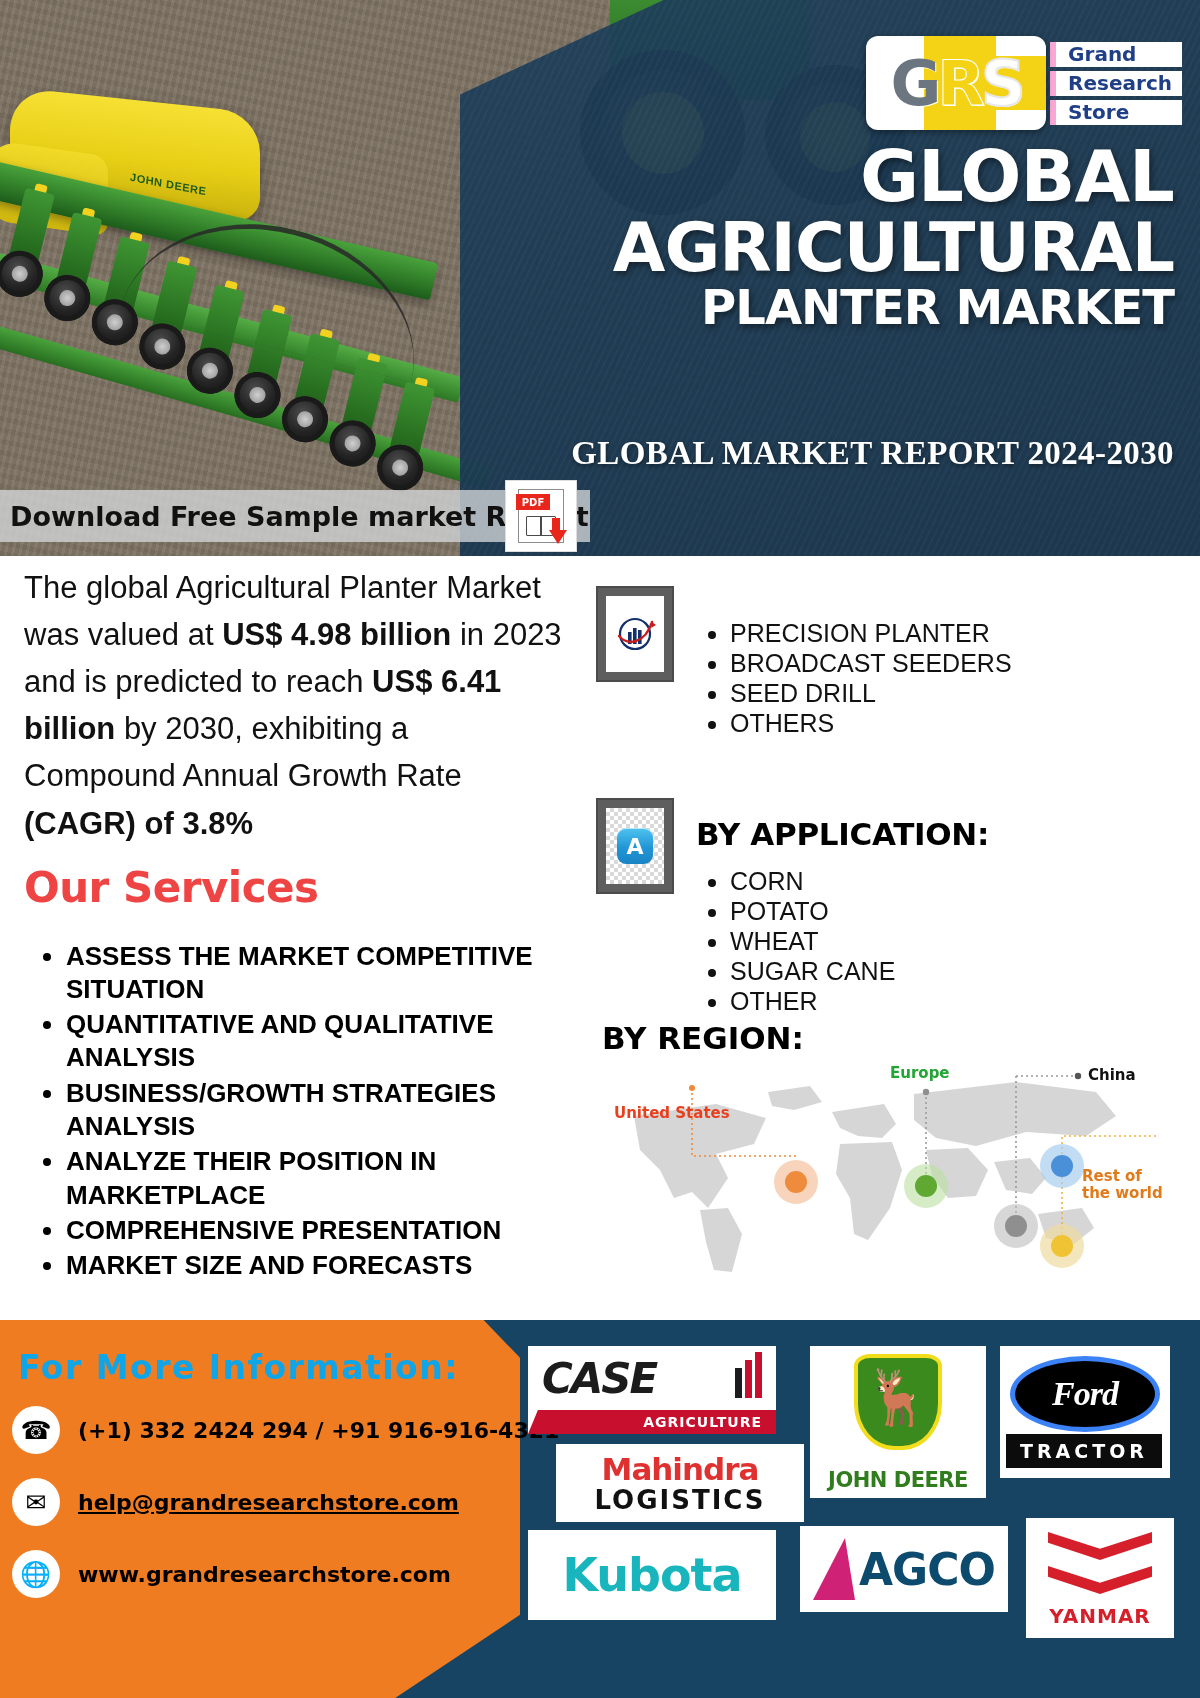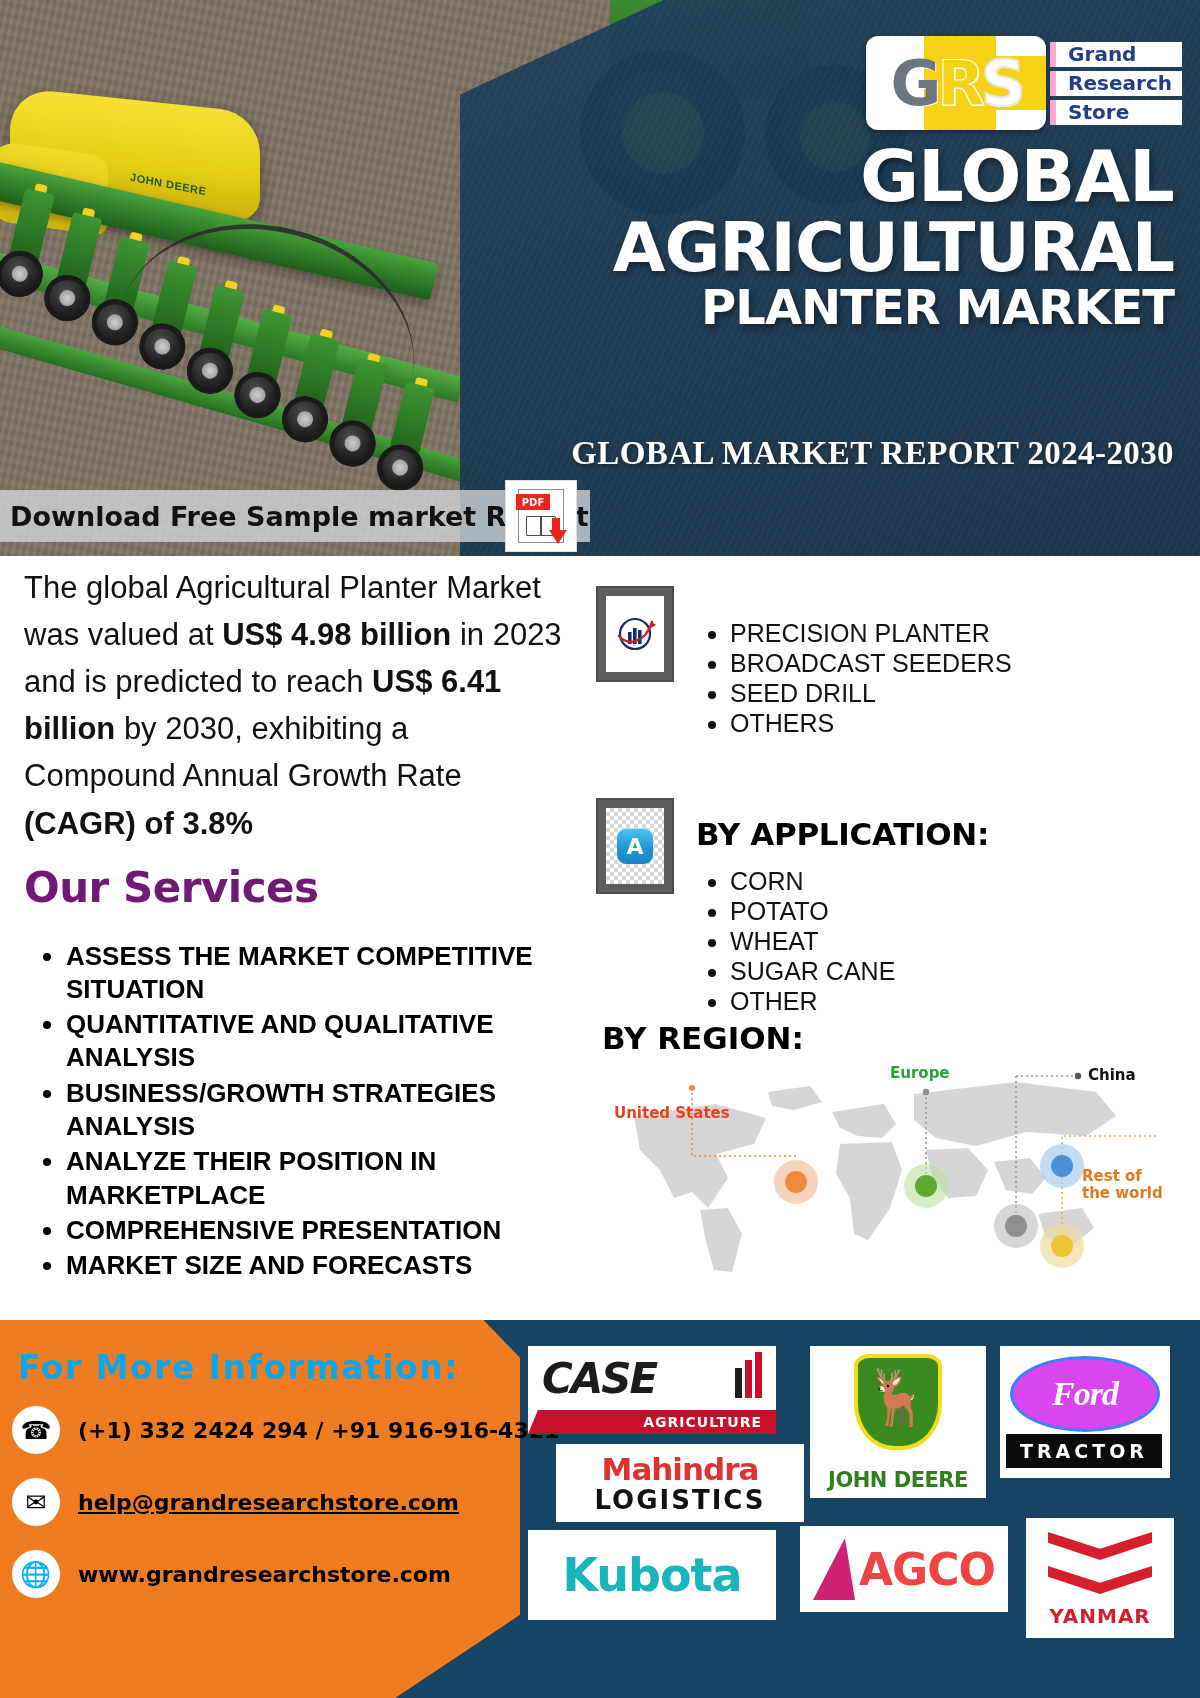--- a/index.html
+++ b/index.html
@@ -240,21 +240,21 @@
     position:relative; width:1200px; height:790px; background:#ffffff;
   }
   .col-left{ position:absolute; left:24px; top:8px; width:540px; }
   .intro{
     font-family:"Liberation Sans", sans-serif;
     font-size:31px; line-height:1.52; color:#111;
   }
   .intro b{ font-weight:bold; }
   .services-head{
     font-family:"DejaVu Sans", sans-serif;
-    font-weight:bold; font-size:42px; color:#701a75; margin-top:16px; letter-spacing:-.5px;
+    font-weight:bold; font-size:42px; color:#ef4444; margin-top:16px; letter-spacing:-.5px;
   }
   .services-list{ margin-top:28px; padding-left:42px; }
   .services-list li{
     font-family:"Liberation Sans", sans-serif;
     font-weight:bold; font-size:26px; line-height:1.28; color:#000;
     margin-bottom:2px;
   }
 
   .col-right{ position:absolute; left:596px; top:30px; width:580px; }
 
@@ -390,27 +390,27 @@
     position:absolute; left:0; bottom:6px; width:100%; text-align:center;
     font-family:"DejaVu Sans", sans-serif; font-weight:bold; font-size:21px;
     color:#2f7d1c; letter-spacing:-.5px;
   }
 
   .agco-wrap{ display:flex; align-items:center; gap:4px; }
   .agco-tri{
     width:0;height:0;border-left:32px solid transparent; border-right:10px solid transparent;
     border-bottom:62px solid #cf2277;
   }
-  .agco-txt{ font-family:"DejaVu Sans", sans-serif; font-weight:bold; font-size:44px; color:#ef4444; letter-spacing:-1px; }
+  .agco-txt{ font-family:"DejaVu Sans", sans-serif; font-weight:bold; font-size:44px; color:#0c4a6e; letter-spacing:-1px; }
 
   .ford-wrap{ position:relative; width:100%; height:100%; }
   .ford-oval{
     position:absolute; left:50%; top:10px; transform:translateX(-50%);
     width:150px; height:76px; border-radius:50%;
-    background:#d946ef; border:3px solid #3b82f6;
+    background:#000000; border:5px solid #3b82f6;
     display:flex; align-items:center; justify-content:center;
   }
   .ford-oval span{
     font-family:"Liberation Serif", serif; font-style:italic; font-weight:bold;
     font-size:34px; color:#fff; letter-spacing:-1px;
   }
   .ford-tractor{
     position:absolute; left:6px; bottom:10px; width:156px; height:34px;
     background:#0c0c0c; color:#fff;
     font-family:"DejaVu Sans", sans-serif; font-weight:bold; font-size:19px;

